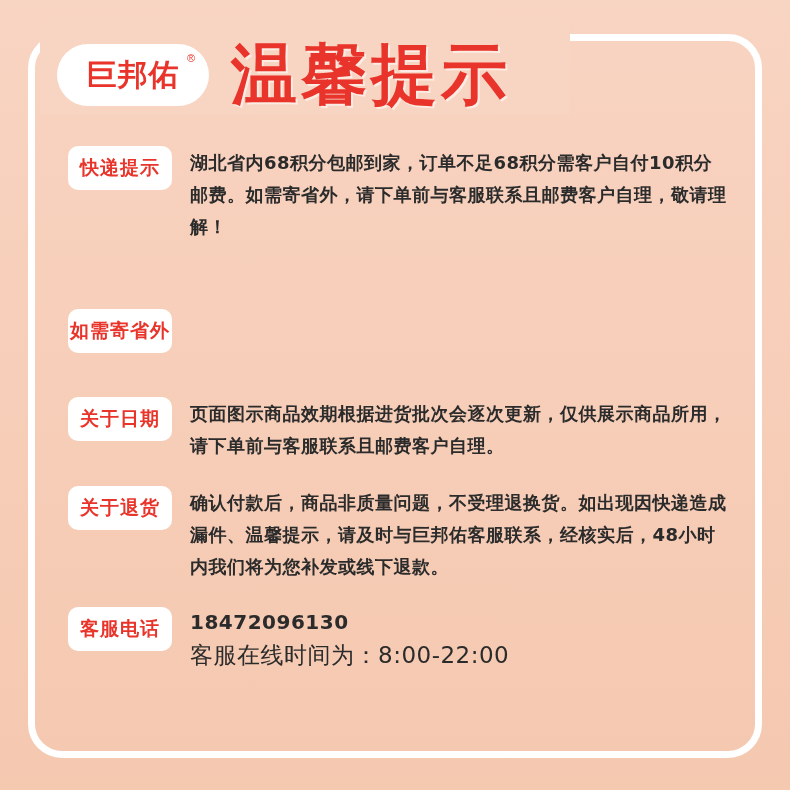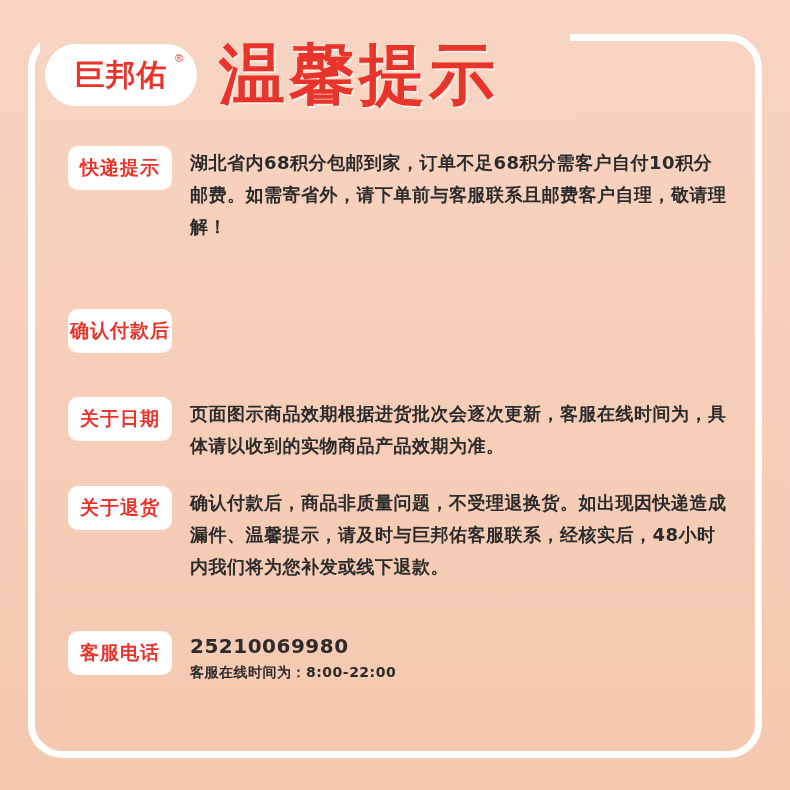--- a/index.html
+++ b/index.html
@@ -38,21 +38,21 @@
     position: absolute;
     left: 40px;
     top: 18px;
     width: 530px;
     height: 96px;
     background: #f8d4c2;
   }
 
   .header {
     position: absolute;
-    left: 45px;
+    left: 57px;
     top: 42px;
     display: flex;
     align-items: center;
     gap: 22px;
     z-index: 5;
     text-align: center;
   }
   .logo {
     position: relative;
     width: 152px;
@@ -136,32 +136,32 @@
   .phone-number {
     color: #2b2b2b;
     font-size: 20px;
     font-weight: bold;
     line-height: 1.5;
     letter-spacing: 0.5px;
     font-family: "DejaVu Sans", "Liberation Sans", sans-serif;
   }
   .phone-hours {
     color: #2b2b2b;
-    font-size: 14px;
-    font-weight: bold;
+    font-size: 23px;
+    font-weight: normal;
     line-height: 1.6;
     letter-spacing: 0.5px;
     font-family: "DejaVu Sans", "Liberation Sans", sans-serif;
   }
 
   
   .row-express { margin-bottom: 66px; }
   .row-shipping { margin-bottom: 44px; }
   .row-date { margin-bottom: 24px; }
-  .row-return { margin-bottom: 48px; }
+  .row-return { margin-bottom: 24px; }
 </style>
 </head>
 <body>
 
 <div class="poster">
 
   <div class="frame"></div>
   <div class="frame-mask"></div>
 
   <div class="header">
@@ -173,35 +173,35 @@
   </div>
 
   <div class="content">
 
     <div class="row row-express">
       <div class="tag">快递提示</div>
       <div class="body-text">湖北省内68积分包邮到家，订单不足68积分需客户自付10积分邮费。如需寄省外，请下单前与客服联系且邮费客户自理，敬请理解！</div>
     </div>
 
     <div class="row row-shipping">
-      <div class="tag">确认付款后</div>
+      <div class="tag">如需寄省外</div>
     </div>
 
     <div class="row row-date">
       <div class="tag">关于日期</div>
-      <div class="body-text">页面图示商品效期根据进货批次会逐次更新，客服在线时间为，具体请以收到的实物商品产品效期为准。</div>
+      <div class="body-text">页面图示商品效期根据进货批次会逐次更新，仅供展示商品所用，请下单前与客服联系且邮费客户自理。</div>
     </div>
 
     <div class="row row-return">
       <div class="tag">关于退货</div>
       <div class="body-text">确认付款后，商品非质量问题，不受理退换货。如出现因快递造成漏件、温馨提示，请及时与巨邦佑客服联系，经核实后，48小时内我们将为您补发或线下退款。</div>
     </div>
 
     <div class="row row-service">
       <div class="tag">客服电话</div>
       <div class="phone-block">
-        <div class="phone-number">25210069980</div>
+        <div class="phone-number">18472096130</div>
         <div class="phone-hours">客服在线时间为：8:00-22:00</div>
       </div>
     </div>
 
   </div>
 </div>
 
 </body></html>

